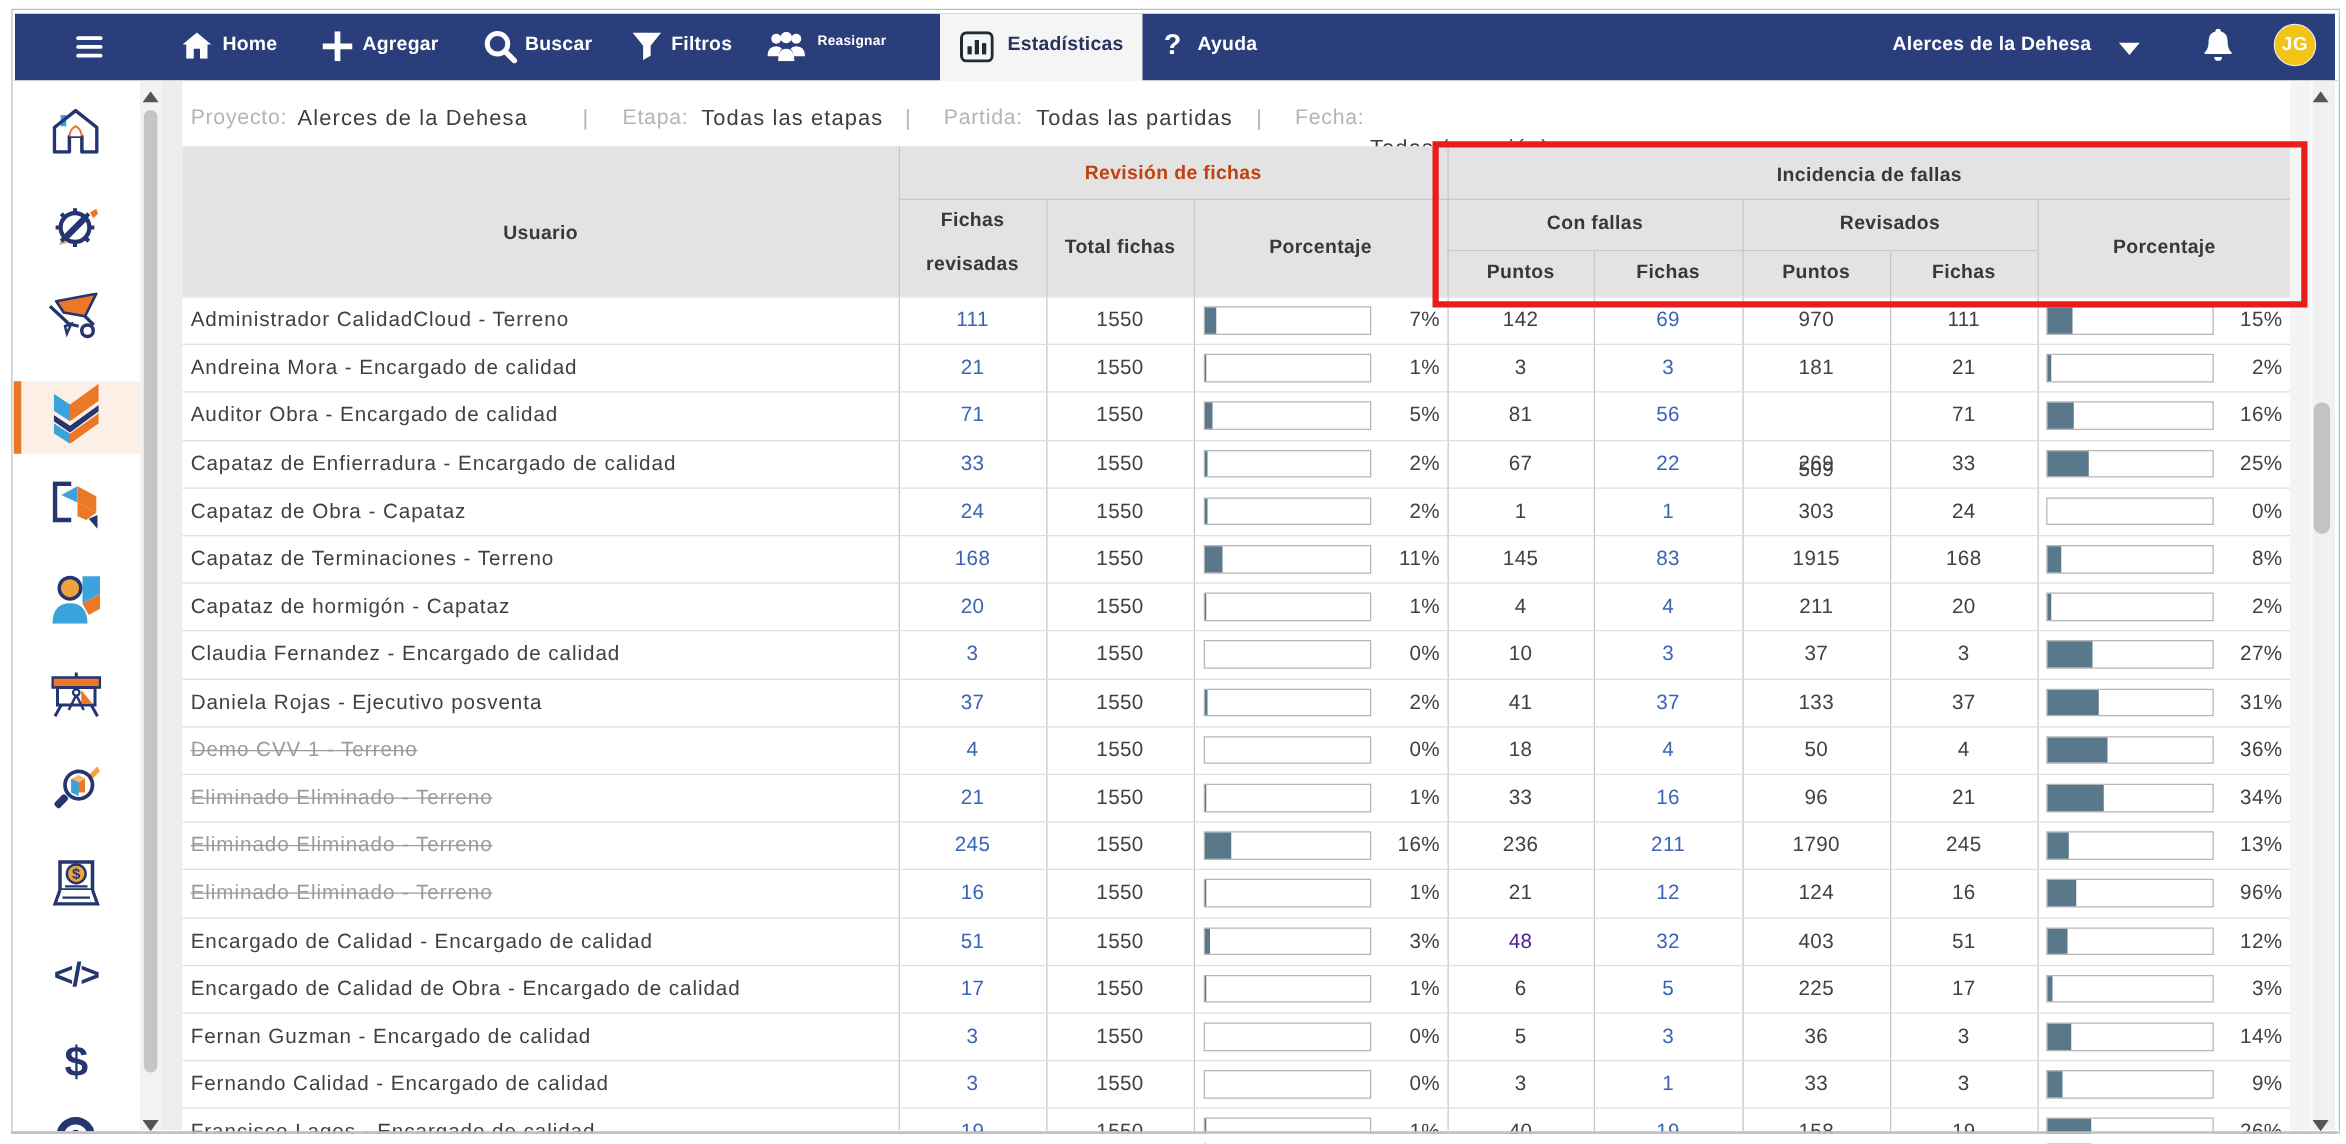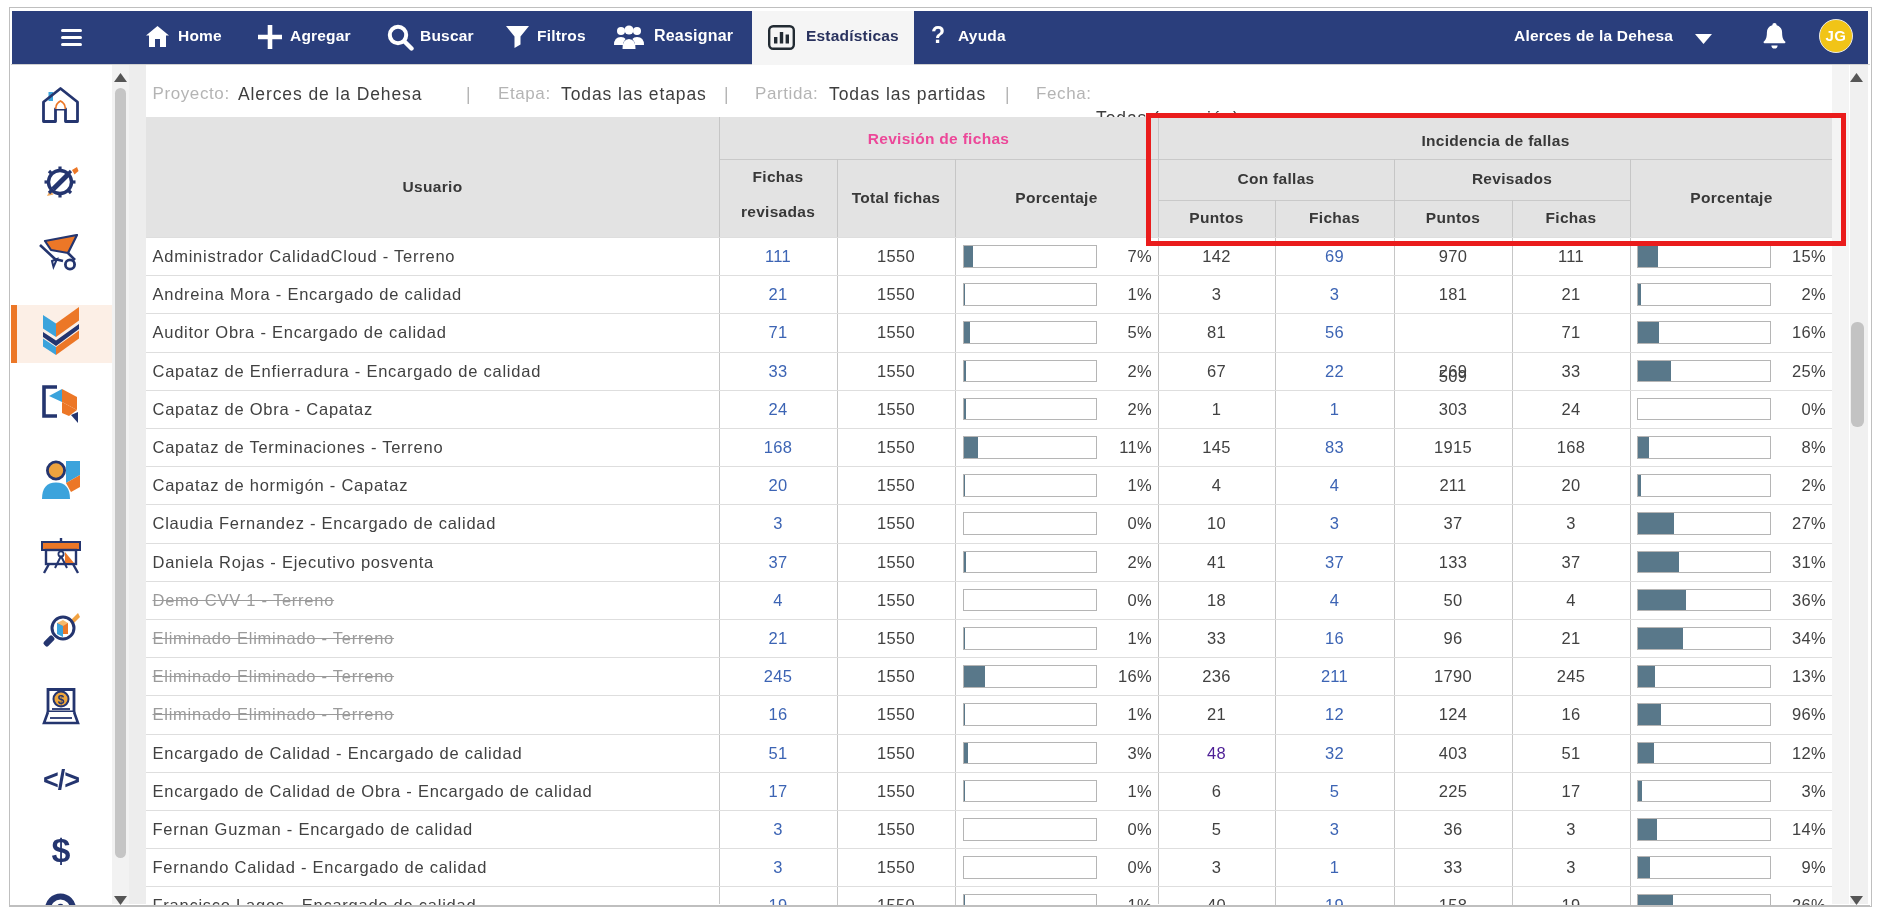--- a/index.html
+++ b/index.html
@@ -28,21 +28,21 @@
   </svg>
 <div class="abs" style="left:537px;top:27px;color:#fff;font-size:15.5px;font-weight:bold;letter-spacing:.2px;color:#fff;">Filtros</div>
 <svg class="abs" style="left:613px;top:25px;" width="32" height="24" viewBox="0 0 32 24">
     <circle cx="8" cy="6" r="4" fill="#fff"></circle>
     <circle cx="24" cy="6" r="4" fill="#fff"></circle>
     <circle cx="16" cy="5" r="4.6" fill="#fff"></circle>
     <path d="M1 20 q0 -8 7 -8 q3.2 0 4.6 2 q-2.4 2.4 -2.4 6 Z" fill="#fff"></path>
     <path d="M31 20 q0 -8 -7 -8 q-3.2 0 -4.6 2 q2.4 2.4 2.4 6 Z" fill="#fff"></path>
     <path d="M9.5 24 q0 -10 6.5 -10 q6.5 0 6.5 10 Z" fill="#fff"></path>
   </svg>
-<div class="abs" style="left:654px;top:27px;color:#fff;font-size:16px;font-weight:bold;letter-spacing:.2px;color:#fff;">Reasignar</div>
+<div class="abs" style="left:654px;top:27px;color:#fff;font-size:11px;font-weight:bold;letter-spacing:.2px;color:#fff;">Reasignar</div>
 <div class="abs" style="left:752px;top:11px;width:162px;height:54px;background:#f5f5f5;"></div>
 <svg class="abs" style="left:768px;top:25px;" width="27" height="25" viewBox="0 0 27 25">
     <rect x="1.2" y="1.2" width="24.6" height="22.6" rx="4" fill="none" stroke="#222b33" stroke-width="2.4"></rect>
     <rect x="6" y="12" width="3.4" height="6.5" fill="#222b33"></rect>
     <rect x="11.8" y="7" width="3.4" height="11.5" fill="#222b33"></rect>
     <rect x="17.6" y="9.5" width="3.4" height="9" fill="#222b33"></rect>
   </svg>
 <div class="abs" style="left:806px;top:27px;color:#fff;font-size:15.5px;font-weight:bold;letter-spacing:.2px;color:#29325e;">Estadísticas</div>
 <div class="abs" style="left:931px;top:22px;color:#fff;font-size:23px;font-weight:bold;">?</div>
 <div class="abs" style="left:958px;top:27px;color:#fff;font-size:15.5px;font-weight:bold;letter-spacing:.2px;color:#fff;">Ayuda</div>
@@ -155,21 +155,21 @@
 <div class="abs" style="left:498px;top:84px;font-size:17px;letter-spacing:0.6px;color:#b4b4b4;white-space:nowrap;">Etapa:</div>
 <div class="abs" style="left:561px;top:84px;font-size:17.5px;letter-spacing:0.9px;color:#3e3e3e;white-space:nowrap;">Todas las etapas</div>
 <div class="abs" style="left:724px;top:84px;font-size:17.5px;letter-spacing:0.9px;color:#b4b4b4;white-space:nowrap;">|</div>
 <div class="abs" style="left:755px;top:84px;font-size:17px;letter-spacing:0.6px;color:#b4b4b4;white-space:nowrap;">Partida:</div>
 <div class="abs" style="left:829px;top:84px;font-size:17.5px;letter-spacing:0.9px;color:#3e3e3e;white-space:nowrap;">Todas las partidas</div>
 <div class="abs" style="left:1005px;top:84px;font-size:17.5px;letter-spacing:0.9px;color:#b4b4b4;white-space:nowrap;">|</div>
 <div class="abs" style="left:1036px;top:84px;font-size:17px;letter-spacing:0.6px;color:#b4b4b4;white-space:nowrap;">Fecha:</div>
 <div class="abs" style="left:1096px;top:84px;font-size:17.5px;letter-spacing:0.9px;color:#3e3e3e;white-space:nowrap;margin-top:24px;">Todas (creación)</div>
 <div class="abs" style="left:146px;top:117.3px;width:1686.3px;height:119.7px;background:#e3e3e3;"></div>
 <div style="position:absolute;left:182.5px;top:177.5px;width:500px;text-align:center;color:#383838;font-size:15.5px;letter-spacing:0.3px;font-weight:bold;">Usuario</div>
-<div style="position:absolute;left:788.5px;top:129.5px;width:300px;text-align:center;color:#ec4899;font-size:15.5px;letter-spacing:0.3px;font-weight:bold;">Revisión de fichas</div>
+<div style="position:absolute;left:788.5px;top:129.5px;width:300px;text-align:center;color:#c2410c;font-size:15.5px;letter-spacing:0.3px;font-weight:bold;">Revisión de fichas</div>
 <div style="position:absolute;left:1345.5px;top:131.5px;width:300px;text-align:center;color:#383838;font-size:15.5px;letter-spacing:0.3px;font-weight:bold;">Incidencia de fallas</div>
 <div style="position:absolute;left:718.0px;top:159.0px;width:120px;text-align:center;color:#383838;font-size:15.5px;letter-spacing:0.3px;font-weight:bold;line-height:35px;">Fichas<br>revisadas</div>
 <div style="position:absolute;left:836.0px;top:188.5px;width:120px;text-align:center;color:#383838;font-size:15.5px;letter-spacing:0.3px;font-weight:bold;">Total fichas</div>
 <div style="position:absolute;left:976.5px;top:188.5px;width:160px;text-align:center;color:#383838;font-size:15.5px;letter-spacing:0.3px;font-weight:bold;">Porcentaje</div>
 <div style="position:absolute;left:1196.0px;top:170.0px;width:160px;text-align:center;color:#383838;font-size:15.5px;letter-spacing:0.3px;font-weight:bold;">Con fallas</div>
 <div style="position:absolute;left:1432.0px;top:170.0px;width:160px;text-align:center;color:#383838;font-size:15.5px;letter-spacing:0.3px;font-weight:bold;">Revisados</div>
 <div style="position:absolute;left:1651.5px;top:188.5px;width:160px;text-align:center;color:#383838;font-size:15.5px;letter-spacing:0.3px;font-weight:bold;">Porcentaje</div>
 <div style="position:absolute;left:1166.5px;top:208.5px;width:100px;text-align:center;color:#383838;font-size:15.5px;letter-spacing:0.3px;font-weight:bold;">Puntos</div>
 <div style="position:absolute;left:1284.5px;top:208.5px;width:100px;text-align:center;color:#383838;font-size:15.5px;letter-spacing:0.3px;font-weight:bold;">Fichas</div>
 <div style="position:absolute;left:1403.0px;top:208.5px;width:100px;text-align:center;color:#383838;font-size:15.5px;letter-spacing:0.3px;font-weight:bold;">Puntos</div>

